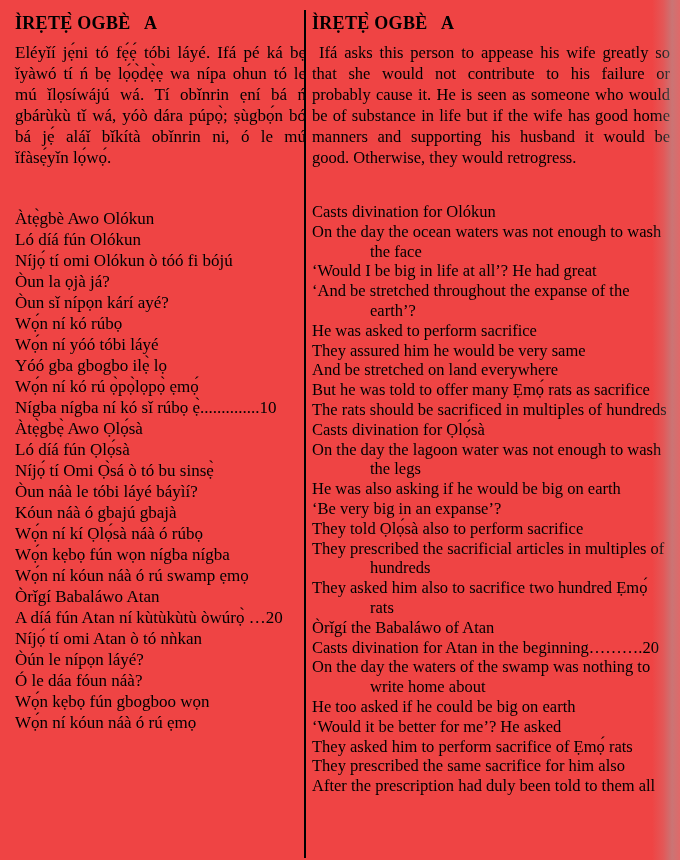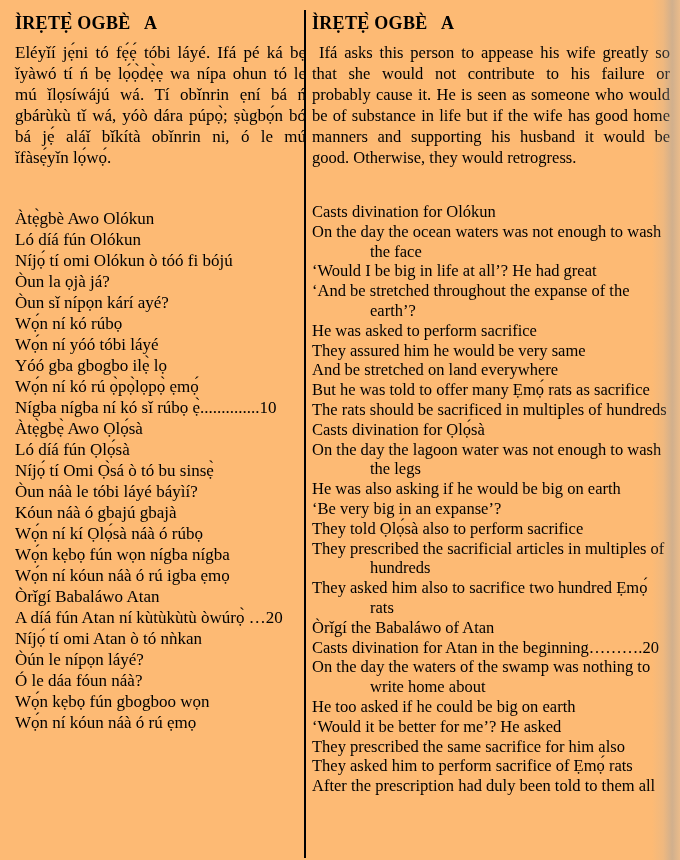--- a/index.html
+++ b/index.html
@@ -4,21 +4,21 @@
 <style>
   html, body {
     margin: 0;
     padding: 0;
     background: #ffffff;
   }
   .page {
     position: relative;
     width: 680px;
     height: 860px;
-    background: #fdba74;
+    background: #ef4444;
     color: #000000;
     font-family: "Liberation Serif", "DejaVu Serif", serif;
     overflow: hidden;
   }
   .col {
     position: absolute;
     top: 12px;
   }
   .col-left {
     left: 15px;
@@ -105,21 +105,21 @@
         <div class="vline">Yóó gba gbogbo ilẹ̀ lọ</div>
         <div class="vline">Wọ́n ní kó rú ọ̀pọ̀lọpọ̀ ẹmọ́</div>
         <div class="vline">Nígba nígba ní kó sǐ rúbọ ẹ̀..............10</div>
         <div class="vline">Àtẹ̀gbẹ̀ Awo Ọlọ́sà</div>
         <div class="vline">Ló díá fún Ọlọ́sà</div>
         <div class="vline">Níjọ́ tí Omi Ọ̀sá ò tó bu sinsẹ̀</div>
         <div class="vline">Òun náà le tóbi láyé báyìí?</div>
         <div class="vline">Kóun náà ó gbajú gbajà</div>
         <div class="vline">Wọ́n ní kí Ọlọ́sà náà ó rúbọ</div>
         <div class="vline">Wọ́n kẹbọ fún wọn nígba nígba</div>
-        <div class="vline">Wọ́n ní kóun náà ó rú igba ẹmọ</div>
+        <div class="vline">Wọ́n ní kóun náà ó rú swamp ẹmọ</div>
         <div class="vline">Òrǐgí Babaláwo Atan</div>
         <div class="vline">A díá fún Atan ní kùtùkùtù òwúrọ̀ …20</div>
         <div class="vline">Níjọ́ tí omi Atan ò tó nǹkan</div>
         <div class="vline">Òún le nípọn láyé?</div>
         <div class="vline">Ó le dáa fóun náà?</div>
         <div class="vline">Wọ́n kẹbọ fún gbogboo wọn</div>
         <div class="vline">Wọ́n ní kóun náà ó rú ẹmọ</div>
       </div>
   </div>
 
@@ -149,21 +149,21 @@
         <div class="vline">They prescribed the sacrificial articles in multiples of</div>
         <div class="vline indent">hundreds</div>
         <div class="vline">They asked him also to sacrifice two hundred Ẹmọ́</div>
         <div class="vline indent">rats</div>
         <div class="vline">Òrǐgí the Babaláwo of Atan</div>
         <div class="vline">Casts divination for Atan in the beginning……….20</div>
         <div class="vline">On the day the waters of the swamp was nothing to</div>
         <div class="vline indent">write home about</div>
         <div class="vline">He too asked if he could be big on earth</div>
         <div class="vline">‘Would it be better for me’? He asked</div>
+        <div class="vline">They asked him to perform sacrifice of Ẹmọ́ rats</div>
         <div class="vline">They prescribed the same sacrifice for him also</div>
-        <div class="vline">They asked him to perform sacrifice of Ẹmọ́ rats</div>
         <div class="vline">After the prescription had duly been told to them all</div>
       </div>
   </div>
 
   <div class="page-edge"></div>
 
 </div>
 
 </body></html>

